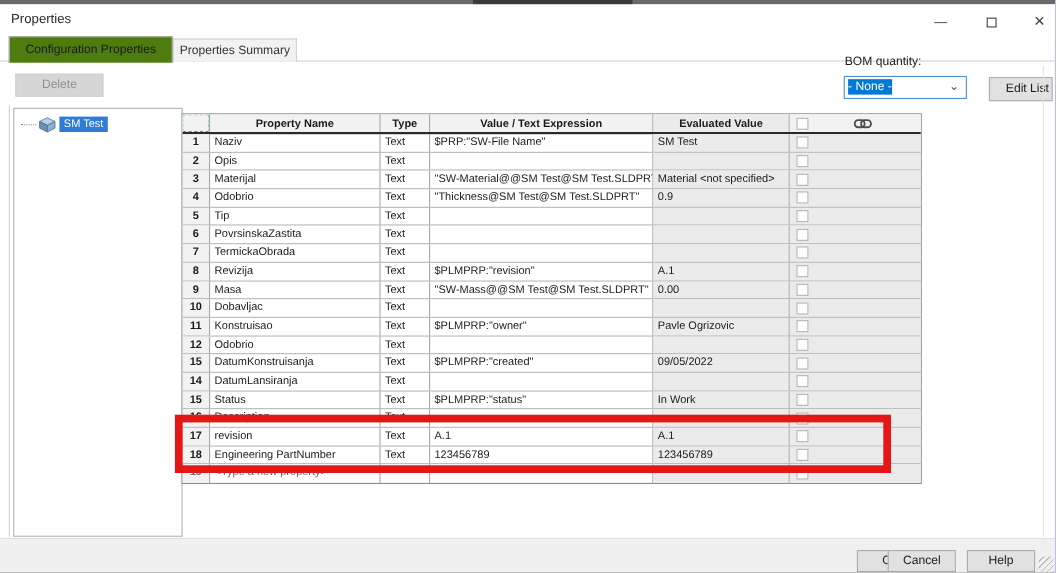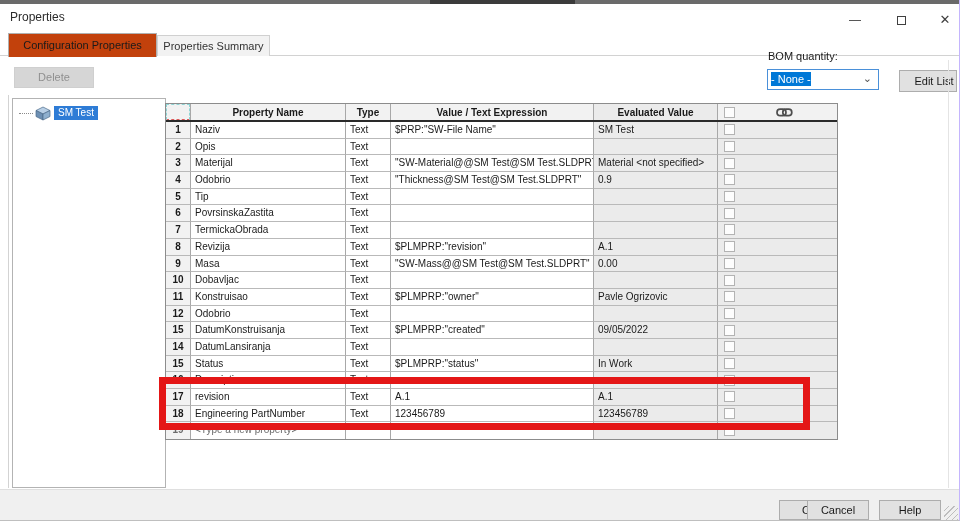--- a/index.html
+++ b/index.html
@@ -19,21 +19,21 @@
   .win-btn { position:absolute; top:4px; width:34px; height:24px; text-align:center; line-height:24px;
              font-size:12px; color:#404040; cursor:default; }
   .win-min { left:838px; }
   .win-max { left:884px; }
   .win-close { left:928px; font-size:13px; }
   .max-glyph { display:inline-block; width:9px; height:9px; border:1px solid #404040; vertical-align:middle; }
 
   
   .tabline { position:absolute; left:0; top:55px; width:960px; height:1px; background:#d2d2d2; }
   .tab { position:absolute; font-size:11px; text-align:center; }
-  .tab-active { left:8px; top:33px; width:149px; height:24px; line-height:22px; background:#c2410c;
+  .tab-active { left:8px; top:33px; width:149px; height:24px; line-height:22px; background:#4d7c0f;
                 border:1px solid #b0b0b0; border-bottom:none; z-index:3; }
   .tab-inactive { left:157px; top:35px; width:113px; height:21px; line-height:20px; background:#f2f2f2;
                   border:1px solid #d0d0d0; border-bottom:none; color:#333; }
 
   
   .btn { position:absolute; font-size:11px; text-align:center; background:#e1e1e1;
          border:1px solid #adadad; cursor:default; }
   .btn-delete { left:14px; top:67px; width:80px; height:21px; line-height:19px;
                 background:#d6d6d6; border-color:#cfcfcf; color:#909090; }
   .bom-label { position:absolute; left:768px; top:50px; font-size:11px; }

